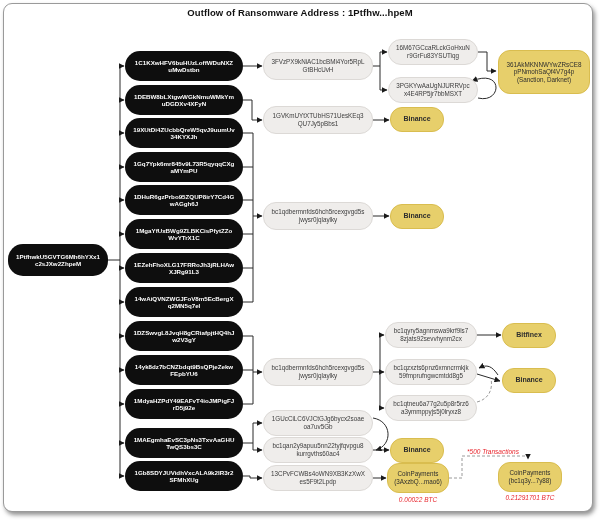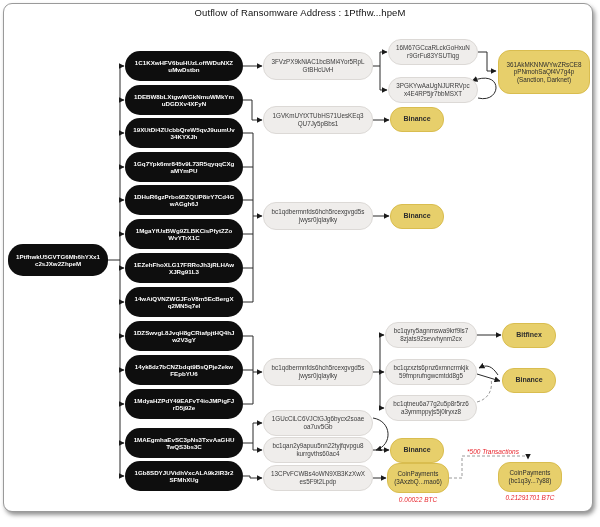--- a/index.html
+++ b/index.html
@@ -2,21 +2,21 @@
 <html><head>
 <meta charset="utf-8">
 <style>
   html,body{margin:0;padding:0;background:#fff;}
   .canvas{position:relative;width:600px;height:527px;background:#fff;
           font-family:"Liberation Sans",sans-serif;overflow:hidden;}
   .frame{position:absolute;left:3px;top:3px;width:588px;height:507px;
          border:1.5px solid #9a9a9a;border-radius:9px;background:#fff;
          box-shadow:2px 3px 4px rgba(60,60,60,.55);}
   .title{position:absolute;left:0;top:7px;width:600px;text-align:center;
-         font-size:9.5px;font-weight:normal;color:#111;letter-spacing:.1px;}
+         font-size:9.5px;font-weight:bold;color:#111;letter-spacing:.1px;}
   svg.wires{position:absolute;left:0;top:0;}
   .node{position:absolute;display:flex;align-items:center;justify-content:center;
         text-align:center;word-break:break-all;line-height:1.2;box-sizing:border-box;}
   .black{background:#0e0e0e;color:#fff;border-radius:15px;font-weight:bold;
          font-size:6.2px;padding:2px 8px;}
   .gray{background:#efedeb;color:#3c3c3c;border:1px solid #dcd9d6;border-radius:13px;
         font-size:6.3px;padding:2px 7px;}
   .yellow{background:#e7cf6b;color:#2e2e2e;border:1px solid #d9bd4f;border-radius:12px;
           font-size:7px;font-weight:bold;padding:2px 6px;}
   .yellow.small{font-weight:normal;font-size:6.3px;flex-direction:column;}

